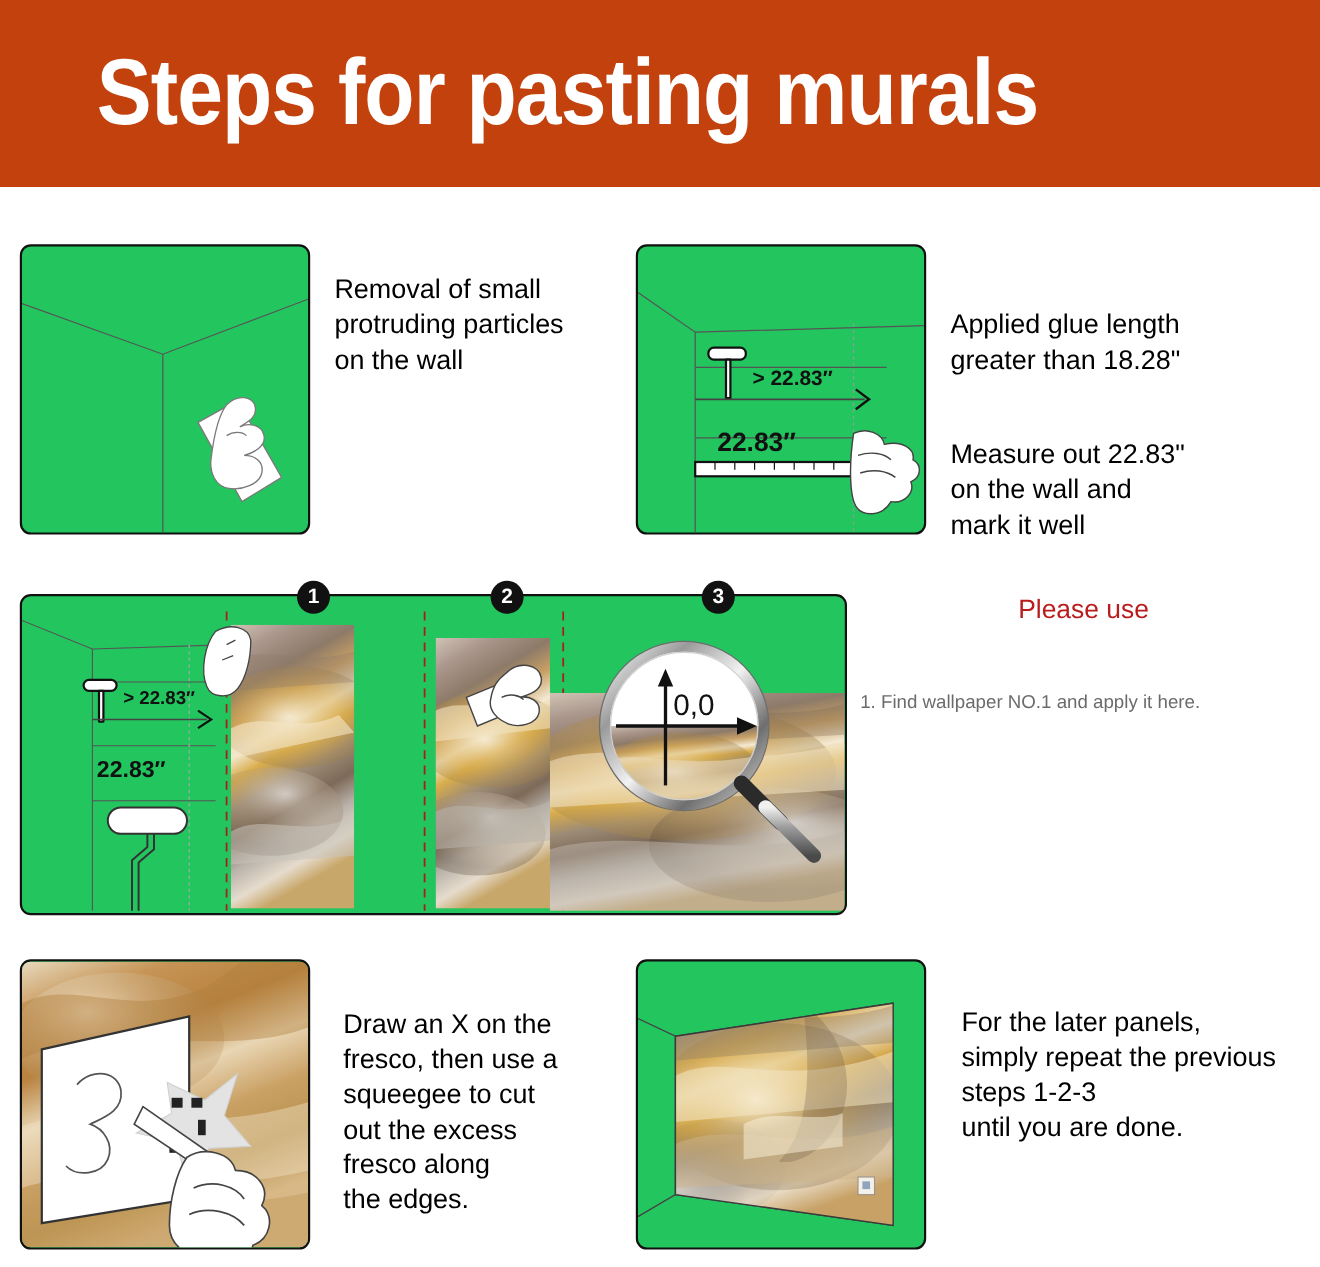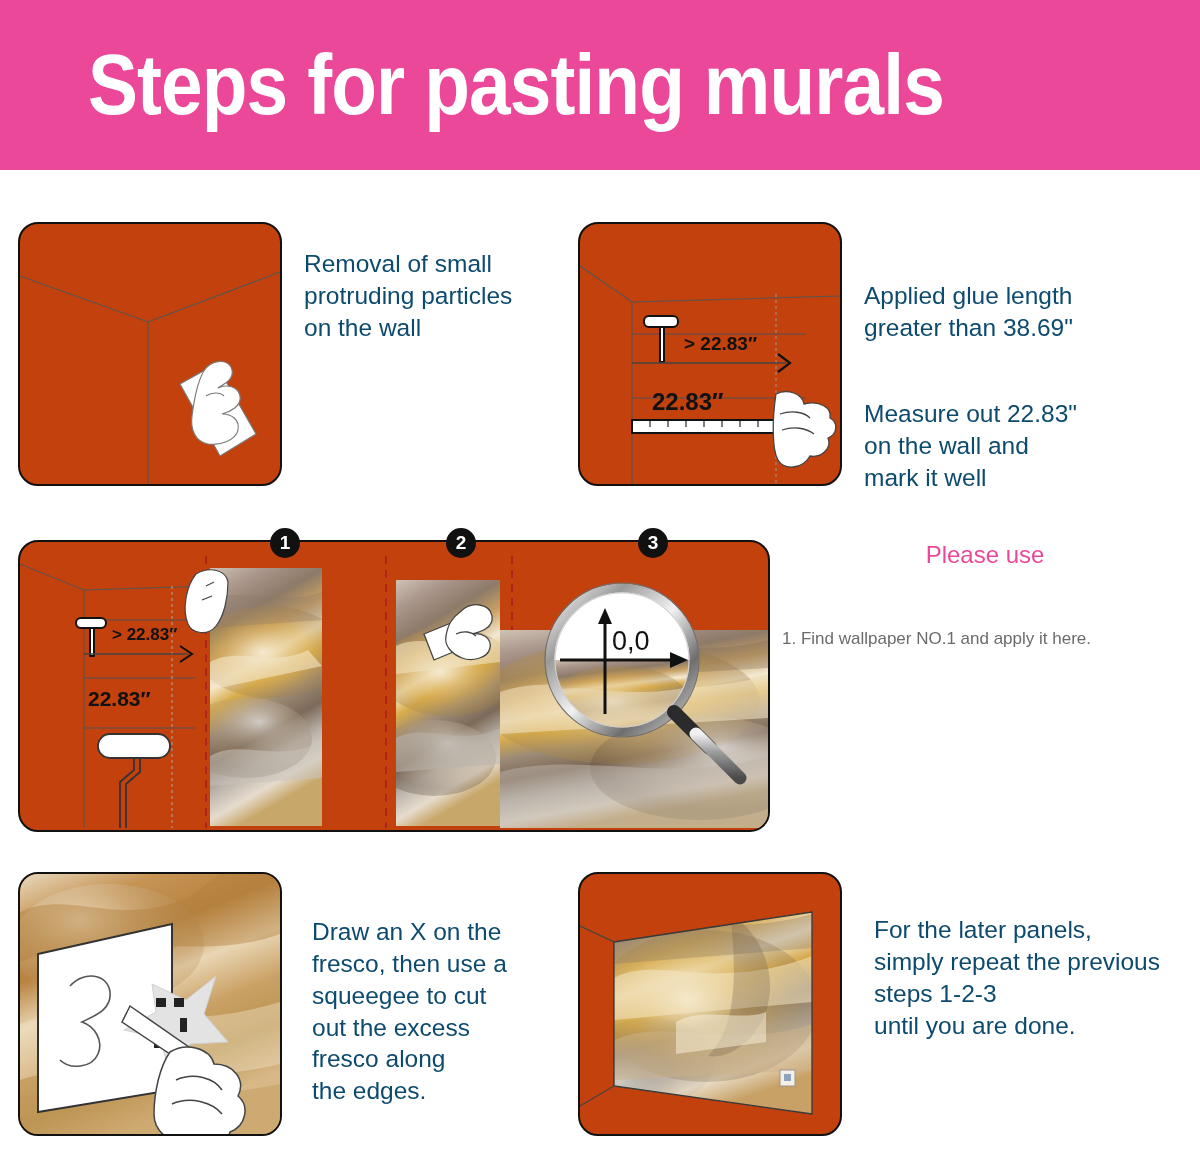--- a/index.html
+++ b/index.html
@@ -7,47 +7,47 @@
     width: 1200px; height: 1152px;
     background: #ffffff;
     font-family: "Liberation Sans", sans-serif;
     overflow: hidden;
   }
   .page { position: relative; width: 1200px; height: 1152px; background: #fff; }
 
   
   .banner {
     position: absolute; left: 0; top: 0; width: 1200px; height: 170px;
-    background: #ec4899;
+    background: #c2410c;
     display: flex; align-items: center;
   }
   .banner-title {
     color: #ffffff;
     font-family: "Liberation Sans Narrow", "Liberation Sans", sans-serif;
     font-weight: 700;
     font-size: 85px;
     letter-spacing: -1px;
     transform: scaleX(0.88);
     transform-origin: left center;
     margin-left: 88px;
     white-space: nowrap;
   }
 
   
   .panel {
     position: absolute;
     border: 2px solid #111;
-    border-radius: 20px;
-    background: #c2410c;
+    border-radius: 10px;
+    background: #22c55e;
     overflow: hidden;
   }
 
   .caption {
     position: absolute;
-    color: #0c4a6e;
+    color: #000000;
     font-size: 24.5px;
     line-height: 1.30;
     font-family: "Liberation Sans", sans-serif;
     white-space: pre-line;
   }
 
   
   #panel-sanding { left: 18px; top: 222px; width: 264px; height: 264px; }
 
   
@@ -74,21 +74,21 @@
     z-index: 40;
     font-family: "Liberation Sans", sans-serif;
   }
   #badge-1 { left: 270px; top: 528px; }
   #badge-2 { left: 446px; top: 528px; }
   #badge-3 { left: 638px; top: 528px; }
 
   
   .adhesive-head {
     position: absolute;
-    color: #ec4899;
+    color: #b91c1c;
     font-size: 24px;
     line-height: 1.28;
     text-align: center;
     width: 420px;
     left: 775px; top: 540px;
   }
   .step-list { position: absolute; left: 782px; top: 628px; width: 412px; }
   .step-item {
     color: #6b6b6b;
     font-size: 17px;
@@ -166,21 +166,21 @@
       <g fill="#fff" stroke="#444" stroke-width="1.3">
         <path d="M196 170 C208 164, 222 170, 224 180 C240 176, 252 184, 250 194
                  C258 198, 258 210, 248 214 C252 224, 242 234, 230 232
                  C222 246, 204 246, 198 236 C192 226, 192 196, 196 170 Z"></path>
         <path d="M200 190 C212 186, 224 188, 230 194"></path>
         <path d="M202 206 C214 202, 226 204, 234 210"></path>
       </g>
     </svg>
   </div>
   <div class="caption" style="left:864px; top:280px; width:300px;">Applied glue length
-greater than 38.69"</div>
+greater than 18.28"</div>
   <div class="caption" style="left:864px; top:398px; width:300px;">Measure out 22.83"
 on the wall and
 mark it well</div>
 
   <div class="panel" id="panel-apply">
     <svg width="748" height="288" viewBox="0 0 748 288">
       <defs>
 
         <linearGradient id="mural" x1="0" y1="0" x2="0.25" y2="1">
           <stop offset="0%" stop-color="#cfc3b4"></stop>

